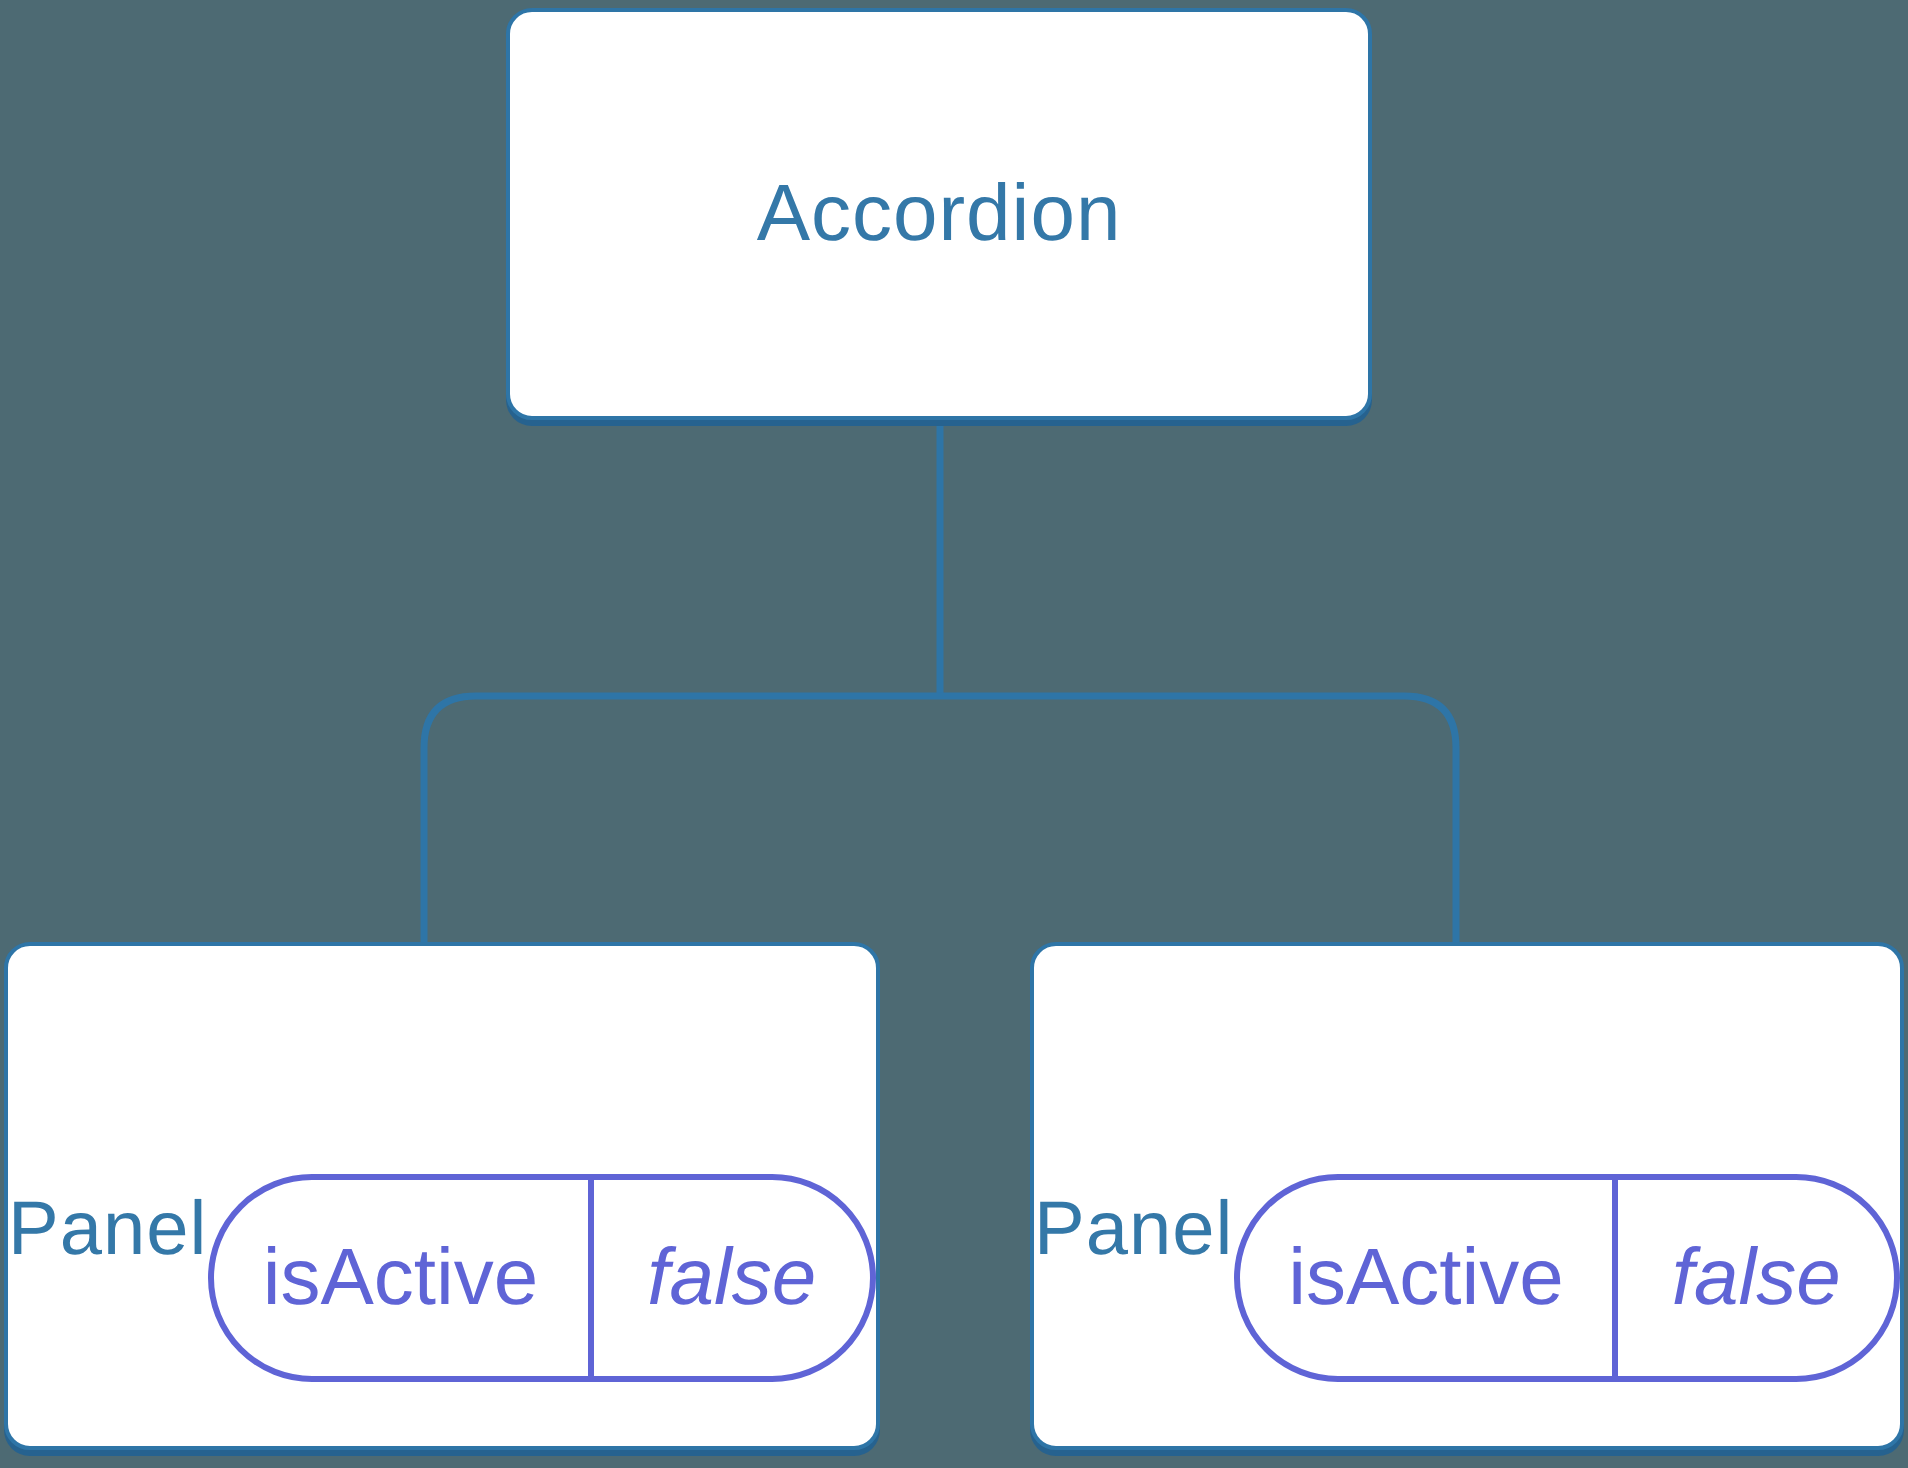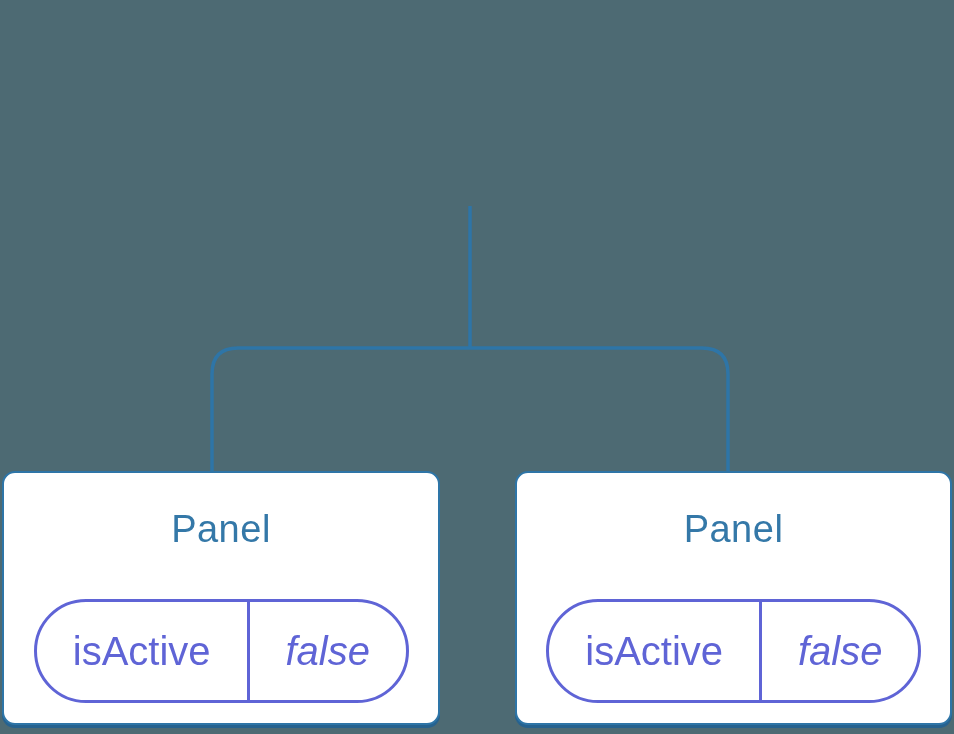--- a/index.html
+++ b/index.html
@@ -53,21 +53,21 @@
     width: 433px; height: 206px;
     display: flex;
     align-items: center;
     justify-content: center;
   }
 
   .node-panel {
     top: 471px;
     width: 437px; height: 254px;
     display: flex;
-    flex-direction: column;
+    flex-direction: row;
     align-items: center;
     padding-top: 34px;
   }
   .node-panel.left  { left: 2px; width: 438px; }
   .node-panel.right { left: 515px; }
 
   .node-panel .node-title {
     font-size: 38px;
     line-height: 44px;
   }
@@ -99,20 +99,23 @@
 </head>
 <body>
 
 <div class="stage">
 
   <svg class="connectors" viewBox="0 0 954 734" aria-hidden="true">
     <path d="M470 206 L470 348"></path>
     <path d="M212 478 L212 374 Q212 348 238 348 L702 348 Q728 348 728 374 L728 478"></path>
   </svg>
 
+  <div class="node node-root">
+    <span class="node-title">Accordion</span>
+  </div>
 
   <div class="node node-panel left">
     <span class="node-title">Panel</span>
     <div class="state-pill">
       <span class="cell state-name">isActive</span>
       <span class="cell state-value">false</span>
     </div>
   </div>
 
   <div class="node node-panel right">

